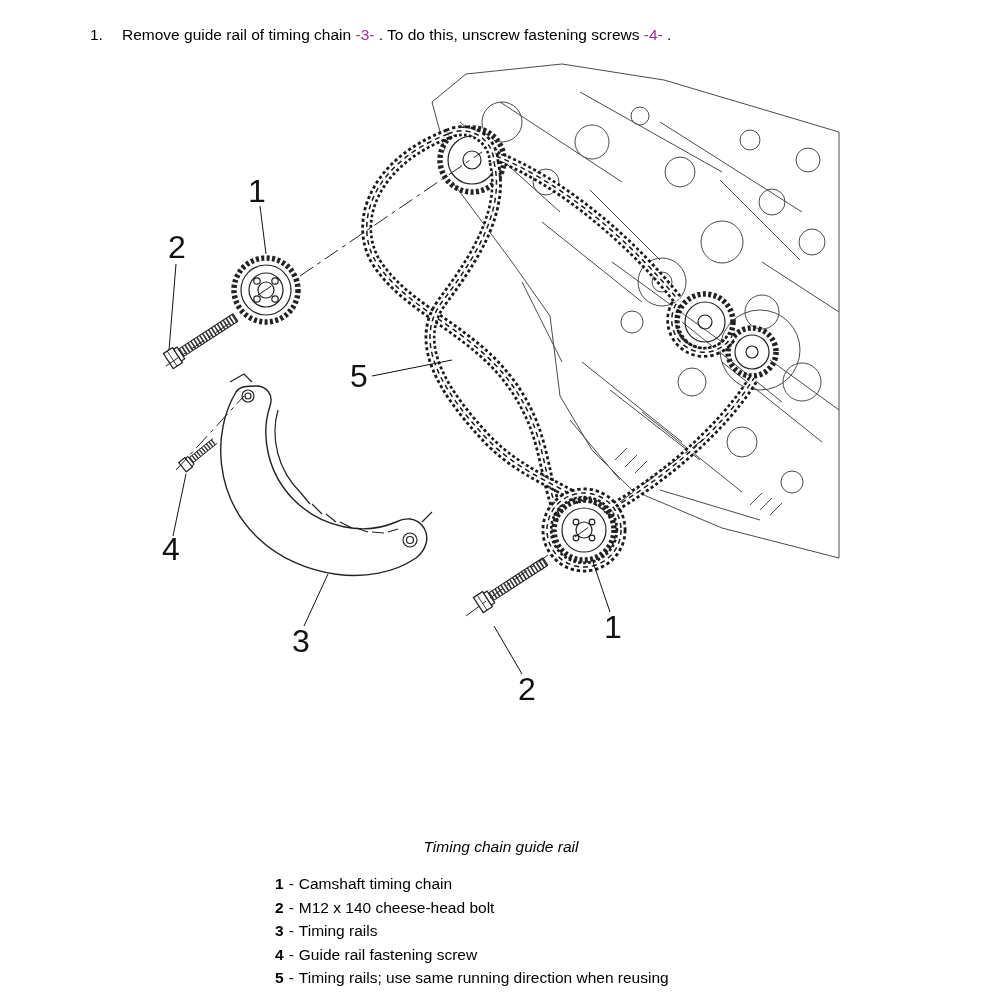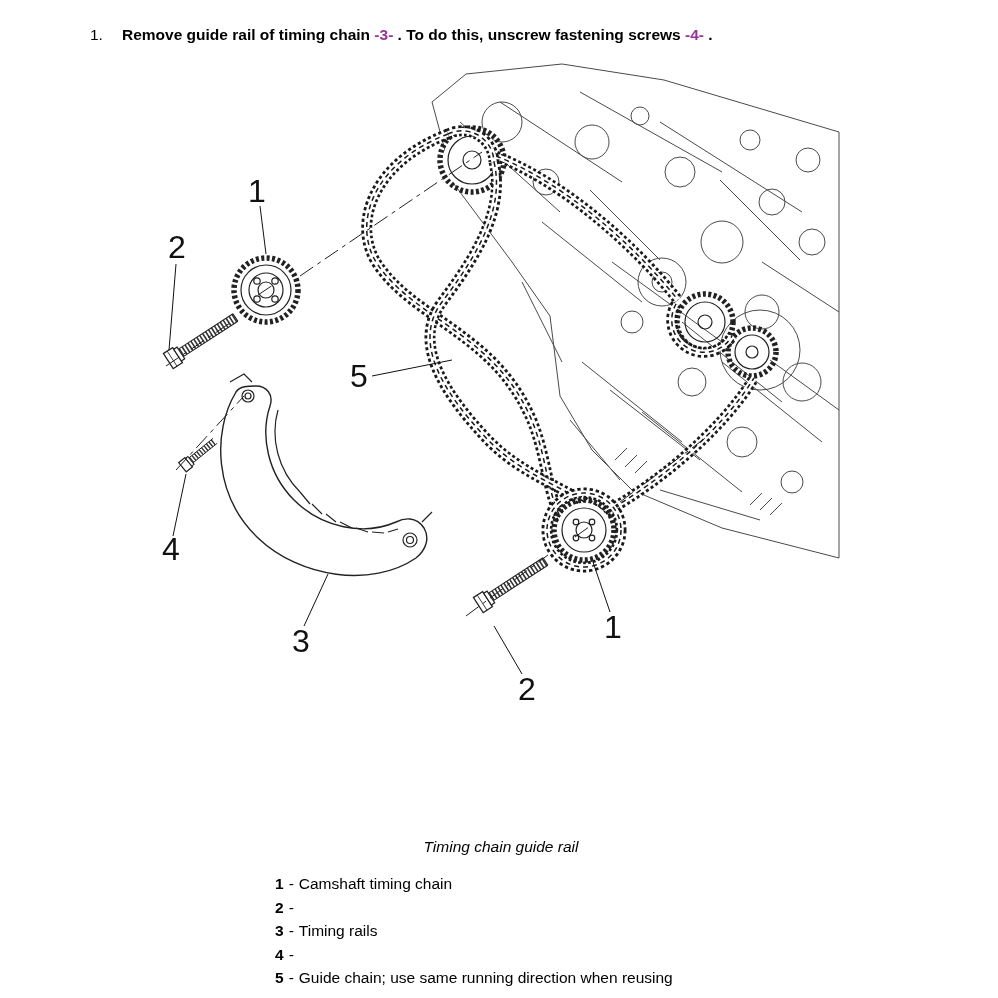--- a/index.html
+++ b/index.html
@@ -1,20 +1,20 @@
 <!DOCTYPE html>
 <html><head>
 <meta charset="utf-8">
 <style>
   html,body{margin:0;padding:0;background:#fff;}
   .page{position:relative;width:998px;height:998px;background:#fff;
         font-family:"Liberation Sans",sans-serif;color:#000;overflow:hidden;}
   .instruction{position:absolute;left:90px;top:26px;font-size:15.5px;display:flex;}
   .instruction .num{width:32px;flex:0 0 32px;}
-  .instruction .itext{white-space:pre-wrap;font-weight:bold;}
+  .instruction .itext{white-space:pre-wrap;}
   .accent{cursor:pointer;}
   .figure{position:absolute;left:160px;top:60px;width:680px;height:680px;}
   .caption{position:absolute;left:2px;top:838px;width:998px;text-align:center;
            font-style:italic;font-size:15.5px;}
   .legend{position:absolute;left:275px;top:872px;font-size:15.5px;line-height:23.5px;}
   .lrow{display:flex;}
   .lrow b{font-weight:bold;}
   .lrow .sep{margin:0 5px;}
   
   .eng{fill:none;stroke:#4a4a4a;stroke-width:1;}
@@ -190,30 +190,32 @@
 
   <div class="legend">
     <div class="lrow">
       <b>1</b>
       <span class="sep">-</span>
       <span>Camshaft timing chain</span>
     </div>
     <div class="lrow">
       <b>2</b>
       <span class="sep">-</span>
+      <span>M12 x 140 cheese-head bolt</span>
     </div>
     <div class="lrow">
       <b>3</b>
       <span class="sep">-</span>
       <span>Timing rails</span>
     </div>
     <div class="lrow">
       <b>4</b>
       <span class="sep">-</span>
+      <span>Guide rail fastening screw</span>
     </div>
     <div class="lrow">
       <b>5</b>
       <span class="sep">-</span>
-      <span>Guide chain; use same running direction when reusing</span>
+      <span>Timing rails; use same running direction when reusing</span>
     </div>
   </div>
 
 </div>
 
 </body></html>

